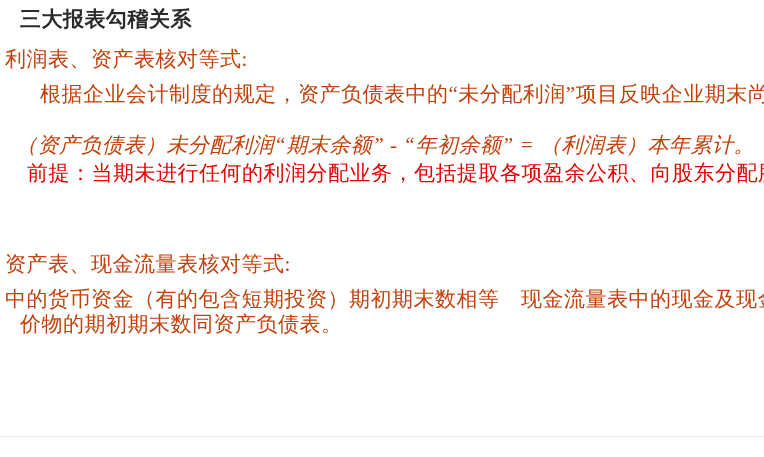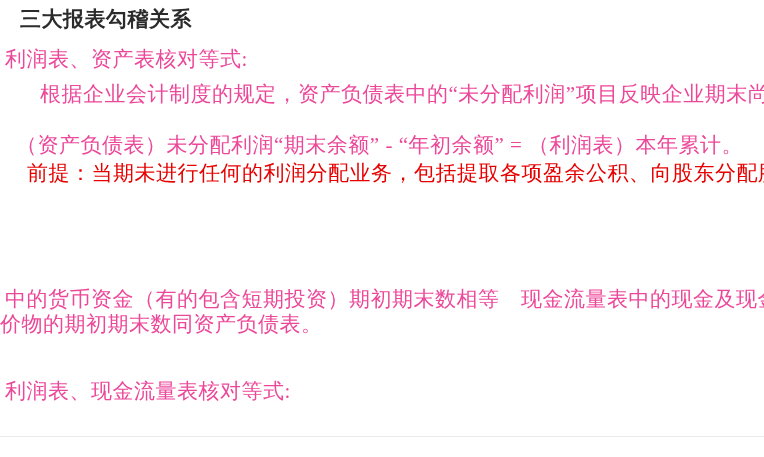--- a/index.html
+++ b/index.html
@@ -12,42 +12,42 @@
     width: 764px;
     height: 457px;
     background: #ffffff;
     overflow: hidden;
     font-family: "Liberation Serif", "DejaVu Serif", serif;
   }
   .line {
     position: absolute;
     font-size: 21px;
     line-height: 24px;
-    color: #ec4899;
+    color: #c2410c;
     white-space: nowrap;
     letter-spacing: 0.5px;
   }
   .title {
     font-weight: bold;
     color: #2b2b2b;
   }
   .red {
     color: #e60000;
   }
   
   .pos-title  { left: 20px; top: 7px;   }
   .pos-s1h    { left: 5px;  top: 47px;  }
   .pos-s1p1   { left: 40px; top: 82px;  }
   .pos-s1p2   { left: 5px;  top: 107px; }
-  .pos-s1eq   { left: 16px; top: 133px; }
+  .pos-s1eq   { left: 16px; top: 133px; font-style: italic; }
   .pos-s1r1   { left: 27px; top: 161px; }
   .pos-s1r2   { left: 5px;  top: 187px; }
   .pos-s2h    { left: 5px;  top: 252px; }
   .pos-s2p1   { left: 5px;  top: 287px; }
-  .pos-s2p2   { left: 0;  top: 312px; }
+  .pos-s2p2   { left: 20px;  top: 312px; }
   .pos-s3h    { left: 5px;  top: 379px; }
   .pos-s3p1   { left: 48px; top: 409px; }
   .bottom-rule {
     position: absolute;
     left: 0;
     top: 436px;
     width: 764px;
     height: 1px;
     background: #e9e9e9;
   }
@@ -57,20 +57,20 @@
 
 <div class="page">
 
   <div class="line title pos-title">三大报表勾稽关系</div>
 
   <div class="line pos-s1h">利润表、资产表核对等式:</div>
   <div class="line pos-s1p1">根据企业会计制度的规定，资产负债表中的“未分配利润”项目反映企业期末尚</div>
   <div class="line pos-s1eq">（资产负债表）未分配利润“期末余额” - “年初余额” = （利润表）本年累计。</div>
   <div class="line red pos-s1r1">前提：当期未进行任何的利润分配业务，包括提取各项盈余公积、向股东分配股息</div>
 
+  <div class="line pos-s2h">资产表、现金流量表核对等式:</div>
   <div class="line pos-s2p1">中的货币资金（有的包含短期投资）期初期末数相等　现金流量表中的现金及现金等</div>
   <div class="line pos-s2p2">价物的期初期末数同资产负债表。</div>
 
-  <div class="line pos-s3h">利润表、现金流量表核对等式:</div>
 
   <div class="bottom-rule"></div>
 
 </div>
 
 </body></html>

